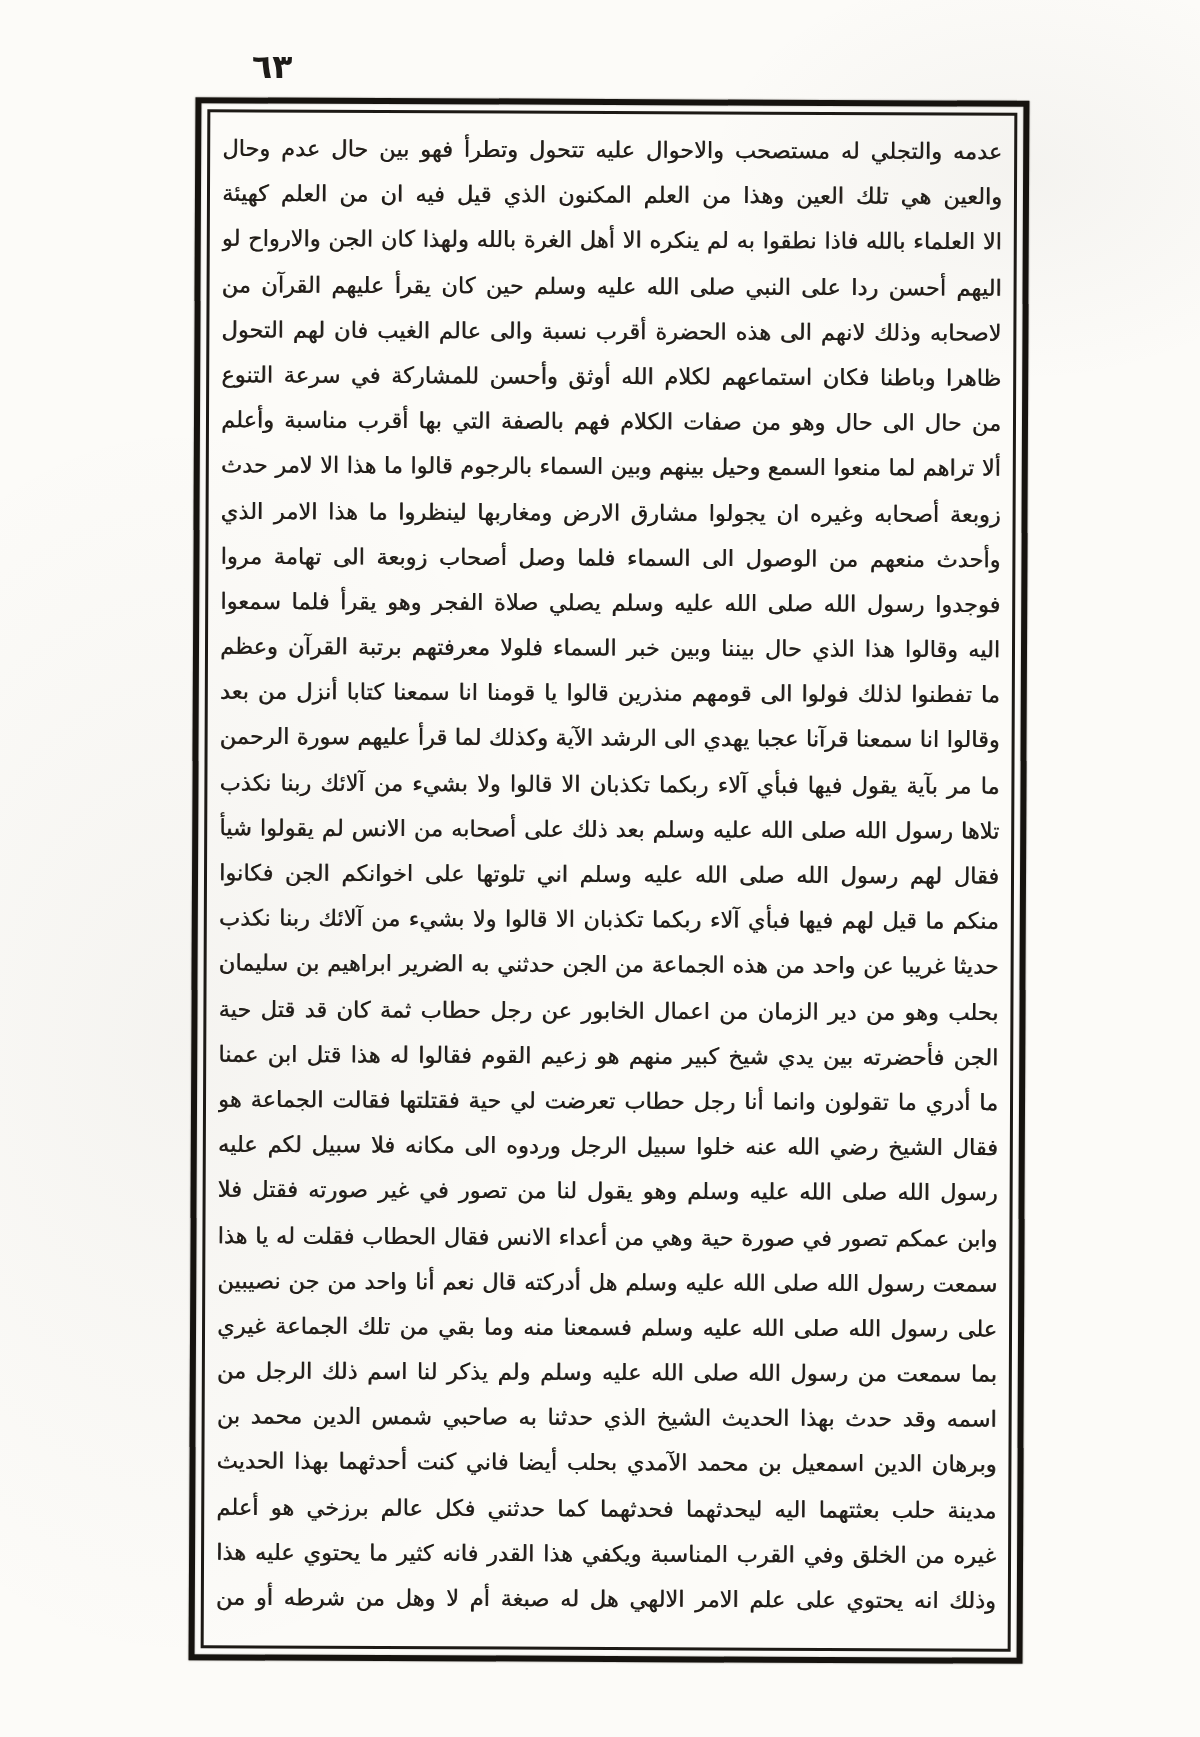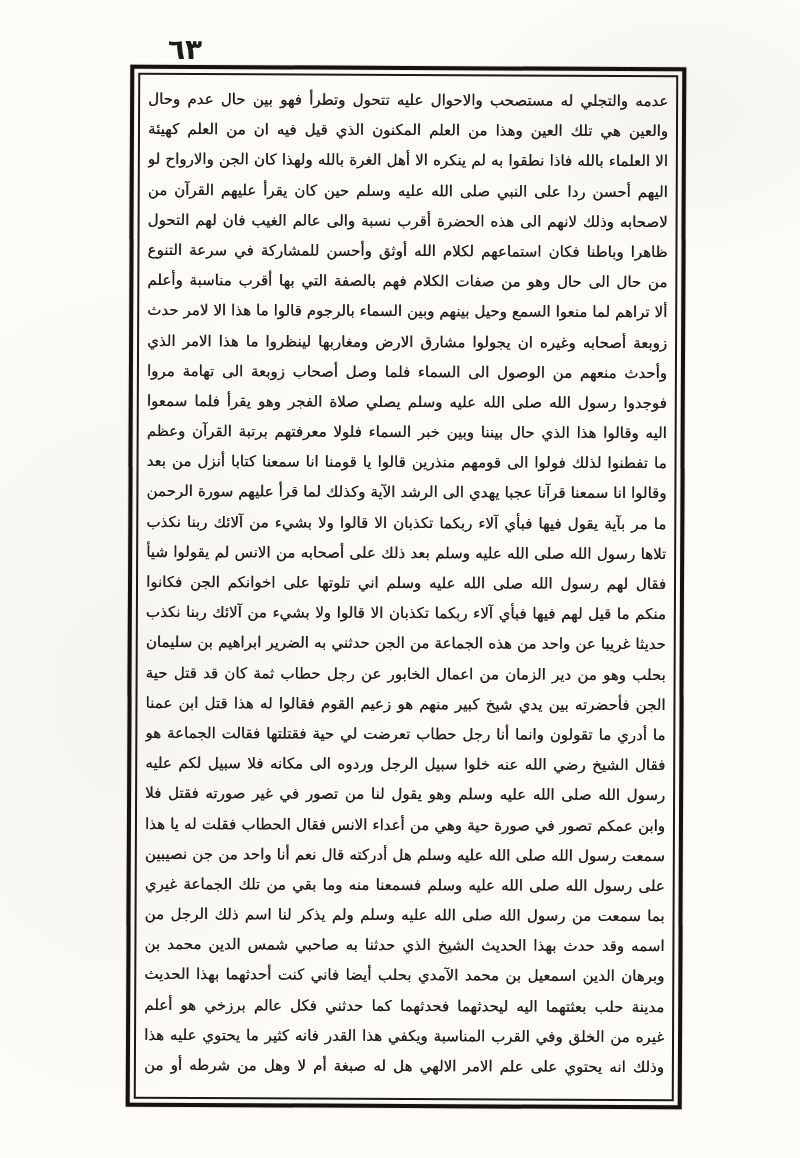--- a/index.html
+++ b/index.html
@@ -17,21 +17,21 @@
     background:
       radial-gradient(ellipse 300px 200px at 85% 10%, rgba(120,115,105,0.06), transparent 70%),
       radial-gradient(ellipse 400px 600px at 15% 60%, rgba(110,105,95,0.05), transparent 70%),
       #fcfbf8;
   }
   .folio-number {
     position: absolute;
     left: 168px;
     top: 33px;
     font-family: "DejaVu Sans", sans-serif;
-    font-size: 28px;
+    font-size: 22px;
     font-weight: bold;
     color: #1d1b18;
     letter-spacing: 3px;
     direction: rtl;
   }
   .frame-outer {
     position: absolute;
     left: 128px;
     top: 66px;
     width: 548px;

